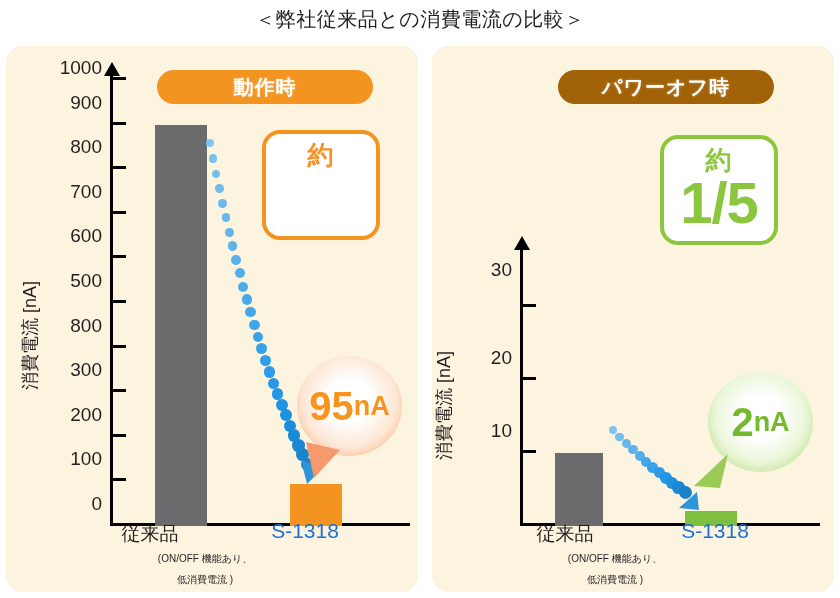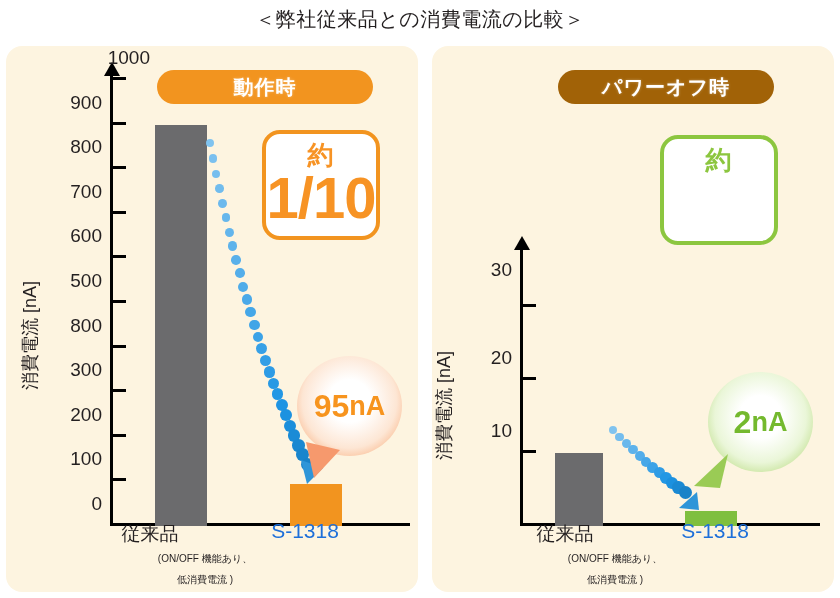--- a/index.html
+++ b/index.html
@@ -191,38 +191,37 @@
     justify-content: center;
     font-weight: bold;
     white-space: nowrap;
   }
   .bubble-orange {
     background: radial-gradient(circle at 50% 45%, #ffffff 28%, #FDE6D4 62%, #F9B283 86%, #F5946A 100%);
   }
   .bubble-green {
     background: radial-gradient(circle at 50% 45%, #ffffff 28%, #EAF6D8 60%, #BCDD88 85%, #9ACB55 100%);
   }
-  .bubble .num { font-size: 32px; }
+  .bubble .num { font-size: 40px; }
   .bubble .unit { font-size: 27px; }
   .bubble-orange .num, .bubble-orange .unit { color: #F7941E; }
   .bubble-green .num, .bubble-green .unit  { color: #74B92E; }
   .bubble-tail { position: absolute; }
 </style>
 </head>
 <body>
 
 <div class="title">＜弊社従来品との消費電流の比較＞</div>
 
 <div class="panel panel-left"></div>
 
 <div class="pill pill-op">動作時</div>
 
 <div class="ratio-box ratio-left">
   <div class="yaku">約</div>
-  <div class="frac">1/10</div>
 </div>
 
 <div class="ylabel ylabel-left">消費電流 [nA]</div>
 
 <div class="plot plot-left" id="plot-left">
     <div class="axis-y-line" style="height: 450px;"></div>
     <div class="axis-y-arrow" style="top: -4px;"></div>
     <div class="axis-x-line" style="width: 300px;"></div>
     <div class="tick-label" style="bottom: 0px; left: -8px; right: auto;">0</div>
     <div class="tick" style="bottom: 44.6px;"></div>
@@ -237,21 +236,21 @@
     <div class="tick-label" style="bottom: 223px; left: -8px; right: auto;">500</div>
     <div class="tick" style="bottom: 267.6px;"></div>
     <div class="tick-label" style="bottom: 267.6px; left: -8px; right: auto;">600</div>
     <div class="tick" style="bottom: 312.2px;"></div>
     <div class="tick-label" style="bottom: 312.2px; left: -8px; right: auto;">700</div>
     <div class="tick" style="bottom: 356.8px;"></div>
     <div class="tick-label" style="bottom: 356.8px; left: -8px; right: auto;">800</div>
     <div class="tick" style="bottom: 401.4px;"></div>
     <div class="tick-label" style="bottom: 401.4px; left: -8px; right: auto;">900</div>
     <div class="tick" style="bottom: 446px;"></div>
-    <div class="tick-label" style="bottom: 446px; left: -8px; right: auto; margin-left: 48px;">1000</div>
+    <div class="tick-label" style="bottom: 436px; left: -8px; right: auto;">1000</div>
     <div class="bar" style="width: 52px; left: 95px; height: 401.4px; background: rgb(107, 107, 109);"></div>
     <div class="bar" style="width: 52px; left: 230px; height: 42.37px; background: rgb(242, 148, 31);"></div>
     <div class="dot" style="width: 8px; height: 8px; left: 146px; top: 73px; background: rgb(128, 195, 239);"></div>
     <div class="dot" style="width: 8.19231px; height: 8.19231px; left: 149.006px; top: 88.3935px; background: rgb(123, 192, 239);"></div>
     <div class="dot" style="width: 8.38462px; height: 8.38462px; left: 152.062px; top: 103.536px; background: rgb(118, 190, 238);"></div>
     <div class="dot" style="width: 8.57692px; height: 8.57692px; left: 155.169px; top: 118.426px; background: rgb(113, 188, 237);"></div>
     <div class="dot" style="width: 8.76923px; height: 8.76923px; left: 158.325px; top: 133.065px; background: rgb(108, 185, 237);"></div>
     <div class="dot" style="width: 8.96154px; height: 8.96154px; left: 161.533px; top: 147.453px; background: rgb(103, 183, 236);"></div>
     <div class="dot" style="width: 9.15385px; height: 9.15385px; left: 164.79px; top: 161.589px; background: rgb(99, 181, 236);"></div>
     <div class="dot" style="width: 9.34615px; height: 9.34615px; left: 168.098px; top: 175.473px; background: rgb(94, 179, 235);"></div>
@@ -291,20 +290,21 @@
 <svg class="bubble-tail" style="left:300px; top:440px;" width="46" height="40" viewBox="0 0 46 40">
   <polygon points="6,2 40,10 14,38" fill="#F6996D"></polygon>
 </svg>
 
 <div class="panel panel-right"></div>
 
 <div class="pill pill-off">パワーオフ時</div>
 
 <div class="ratio-box ratio-right">
   <div class="yaku">約</div>
+  <div class="frac">1/5</div>
 </div>
 
 <div class="ylabel ylabel-right">消費電流 [nA]</div>
 
 <div class="plot plot-right" id="plot-right">
     <div class="axis-y-line" style="height: 276px;"></div>
     <div class="axis-y-arrow" style="top: -4px;"></div>
     <div class="axis-x-line" style="width: 300px;"></div>
     <div class="tick" style="bottom: 73.1429px;"></div>
     <div class="tick-label-r" style="bottom: 73.1429px; left: -2px; right: auto;">10</div>

